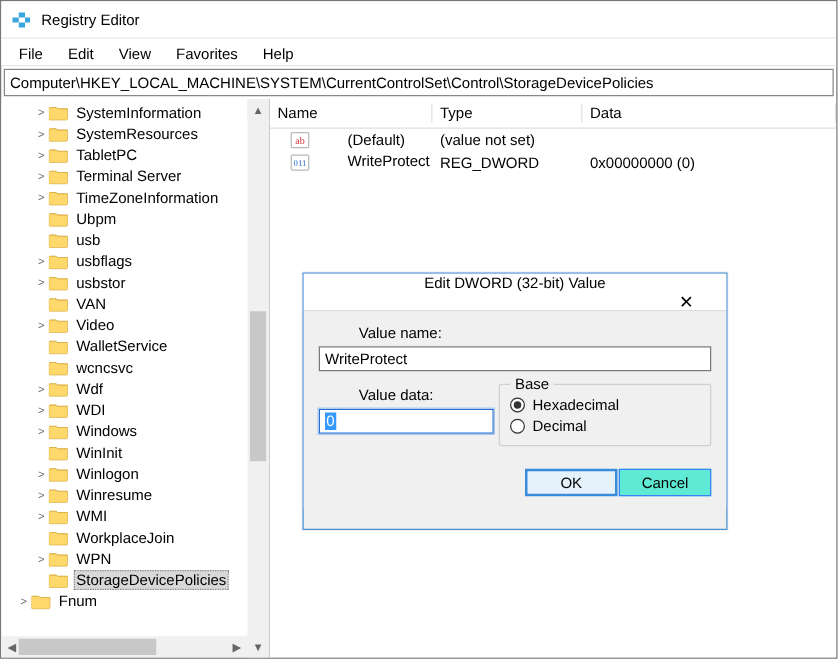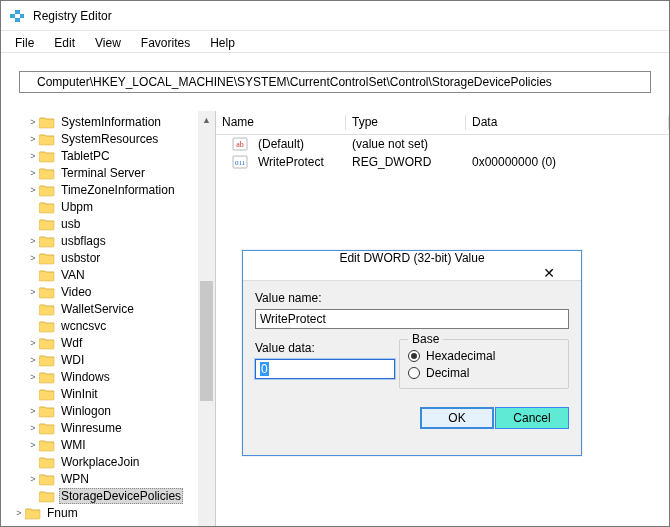--- a/index.html
+++ b/index.html
@@ -2,33 +2,33 @@
 <html><head>
 <meta charset="utf-8">
 <style>
   * { box-sizing: border-box; margin: 0; padding: 0; }
   body { font-family: "Segoe UI", Tahoma, sans-serif; font-size: 12px; background: #fff; width: 670px; height: 527px; overflow: hidden; border: 1px solid #777; }
   .titlebar { height: 30px; display: flex; align-items: center; padding: 0 8px; background: #fff; border-bottom: 1px solid #e5e5e5; }
   .titlebar .appicon { width: 16px; height: 16px; margin-right: 8px; }
   .titlebar .title { font-size: 12px; }
   .menubar { height: 22px; display: flex; align-items: flex-end; padding: 0 4px; background: #fff; border-bottom: 1px solid #e5e5e5; }
   .menubar .menuitem { padding: 2px 10px; cursor: default; }
-  .addressbar { height: 22px; border: 1px solid #888; margin: 18px; padding: 2px 17px; font-size: 12px; display: flex; align-items: center; background: #fff; }
+  .addressbar { height: 22px; border: 1px solid #888; margin: 2px; padding: 2px 4px; font-size: 12px; display: flex; align-items: center; background: #fff; }
   .content { display: flex; height: calc(100% - 30px - 22px - 26px); position: relative; }
   .treepane { width: 215px; border-right: 1px solid #ccc; overflow: hidden; position: relative; background: #fff; padding-top: 2px; }
   .listpane { flex: 1; background: #fff; position: relative; }
   .list-header { display: flex; height: 24px; border-bottom: 1px solid #e0e0e0; }
   .list-header .col { padding: 4px 6px; font-size: 12px; position: relative; }
   .list-header .col::after { content:""; position:absolute; right:0; top:4px; bottom:4px; width:1px; background:#e0e0e0; }
   .col-name { width: 130px; }
   .col-type { width: 120px; }
   .col-data { flex: 1; }
   .list-row { display: flex; height: 18px; align-items: center; padding: 0 2px; }
   .list-row .cell { padding: 0 4px; font-size: 12px; overflow: hidden; white-space: nowrap; }
-  .valicon { width: 36px; height: 16px; margin-right: 0; display:inline-flex; align-items:center; justify-content:center; }
+  .valicon { width: 36px; height: 16px; margin-right: 20px; display:inline-flex; align-items:center; justify-content:center; }
   .tree { font-size: 12px; padding-left: 2px; }
   .tree-row { display:flex; align-items:center; height:17px; white-space: nowrap; }
   .tree-row .expander { width: 12px; text-align:center; color:#666; font-size:9px; cursor:default; }
   .tree-row .folder-icon { width:16px; height:14px; margin-right:4px; }
   .tree-row.depth0 { padding-left: 10px; }
   .tree-row.depth1 { padding-left: 24px; }
   .tree-row .label { padding: 0 2px; }
   .tree-row.selected .label { background:#d8d8d8; border:1px dotted #888; padding:0 1px; }
   .scrollbar-v { position:absolute; right:0; top:0; bottom:0; width:17px; background:#f0f0f0; }
   .scrollbar-v .thumb { position:absolute; left:2px; right:2px; top:170px; height:120px; background:#c8c8c8; border-radius:0; }
@@ -38,21 +38,21 @@
   .scrollbar-h { position:absolute; left:0; right:17px; bottom:0; height:17px; background:#f0f0f0; }
   .scrollbar-h .thumb { position:absolute; top:2px; bottom:2px; left:14px; width:110px; background:#c8c8c8; }
   .scrollbar-h .arrow { position:absolute; top:0; bottom:0; width:17px; display:flex; align-items:center; justify-content:center; color:#666; font-size:9px; }
   .scrollbar-h .arrow.left { left:0; } .scrollbar-h .arrow.right { right:0; }
 
   
   .dialog { position:absolute; left:241px; top:139px; width:340px; height:206px; background:#f0f0f0; border:1px solid #4a90d9; box-shadow:0 0 0 1px rgba(0,0,0,.05); }
   .dialog .dlg-title { height:30px; display:flex; align-items:center; padding:0 12px; background:#fff; border-bottom:1px solid #ddd; font-size:12px;flex-direction:column; }
   .dialog .dlg-close { margin-left:auto; width:40px; text-align:center; font-size:14px; cursor:default; }
   .dialog .dlg-body { padding:8px 12px 10px 12px; font-size:12px; background:#f0f0f0; }
-  .dlg-label { margin-top:2px; margin-bottom:4px; }
+  .dlg-label { margin-top:2px; margin-bottom:4px;margin-left:32px; }
   .dlg-input { width:100%; border:1px solid #7a7a7a; background:#fff; height:20px; padding:2px 4px; font-size:12px; font-family:inherit; }
   .dlg-row { display:flex; gap:4px; margin-top:10px; }
   .dlg-col1 { width:140px; }
   .dlg-col2 { flex:1;border-radius:19px; }
   .dlg-input.focused { border:1px solid #2b6cd1; outline:1px solid #a7c7f2; }
   .dlg-input.focused .seltext { background:#3399ff; color:#fff; padding:0 1px; }
   .groupbox { border:1px solid #cfcfcf; border-radius:2px; padding:6px 8px 8px 8px; position:relative; margin-top:0; }
   .groupbox .legend { position:absolute; top:-8px; left:8px; background:#f0f0f0; padding:0 4px; font-size:12px; }
   .radio-row { display:flex; align-items:center; gap:6px; margin-top:3px; font-size:12px; }
   .radio { width:12px; height:12px; border:1px solid #333; border-radius:50%; display:inline-flex; align-items:center; justify-content:center; background:#fff; }
@@ -310,21 +310,21 @@
               <svg width="16" height="16" viewBox="0 0 16 16">
                 <rect x="1" y="2" width="14" height="12" rx="1" fill="#fff" stroke="#b8b8b8"></rect>
                 <text x="8" y="11" text-anchor="middle" font-size="8" fill="#cc3333" font-family="Tahoma">ab</text>
               </svg>
             </span>
             <span>(Default)</span>
           </div>
           <div class="cell col-data">(value not set)</div>
         </div>
         <div class="list-row">
-          <div class="cell col-name" style="display:flex;align-items:center;">
+          <div class="cell col-name" style="display:flex;">
             <span class="valicon">
               <svg width="16" height="16" viewBox="0 0 16 16">
                 <rect x="1" y="2" width="14" height="12" rx="1" fill="#fff" stroke="#b8b8b8"></rect>
                 <text x="8" y="11" text-anchor="middle" font-size="7" fill="#2266cc" font-family="Tahoma">011</text>
               </svg>
             </span>
             <span>WriteProtect</span>
           </div>
           <div class="cell col-type">REG_DWORD</div>
           <div class="cell col-data">0x00000000 (0)</div>

